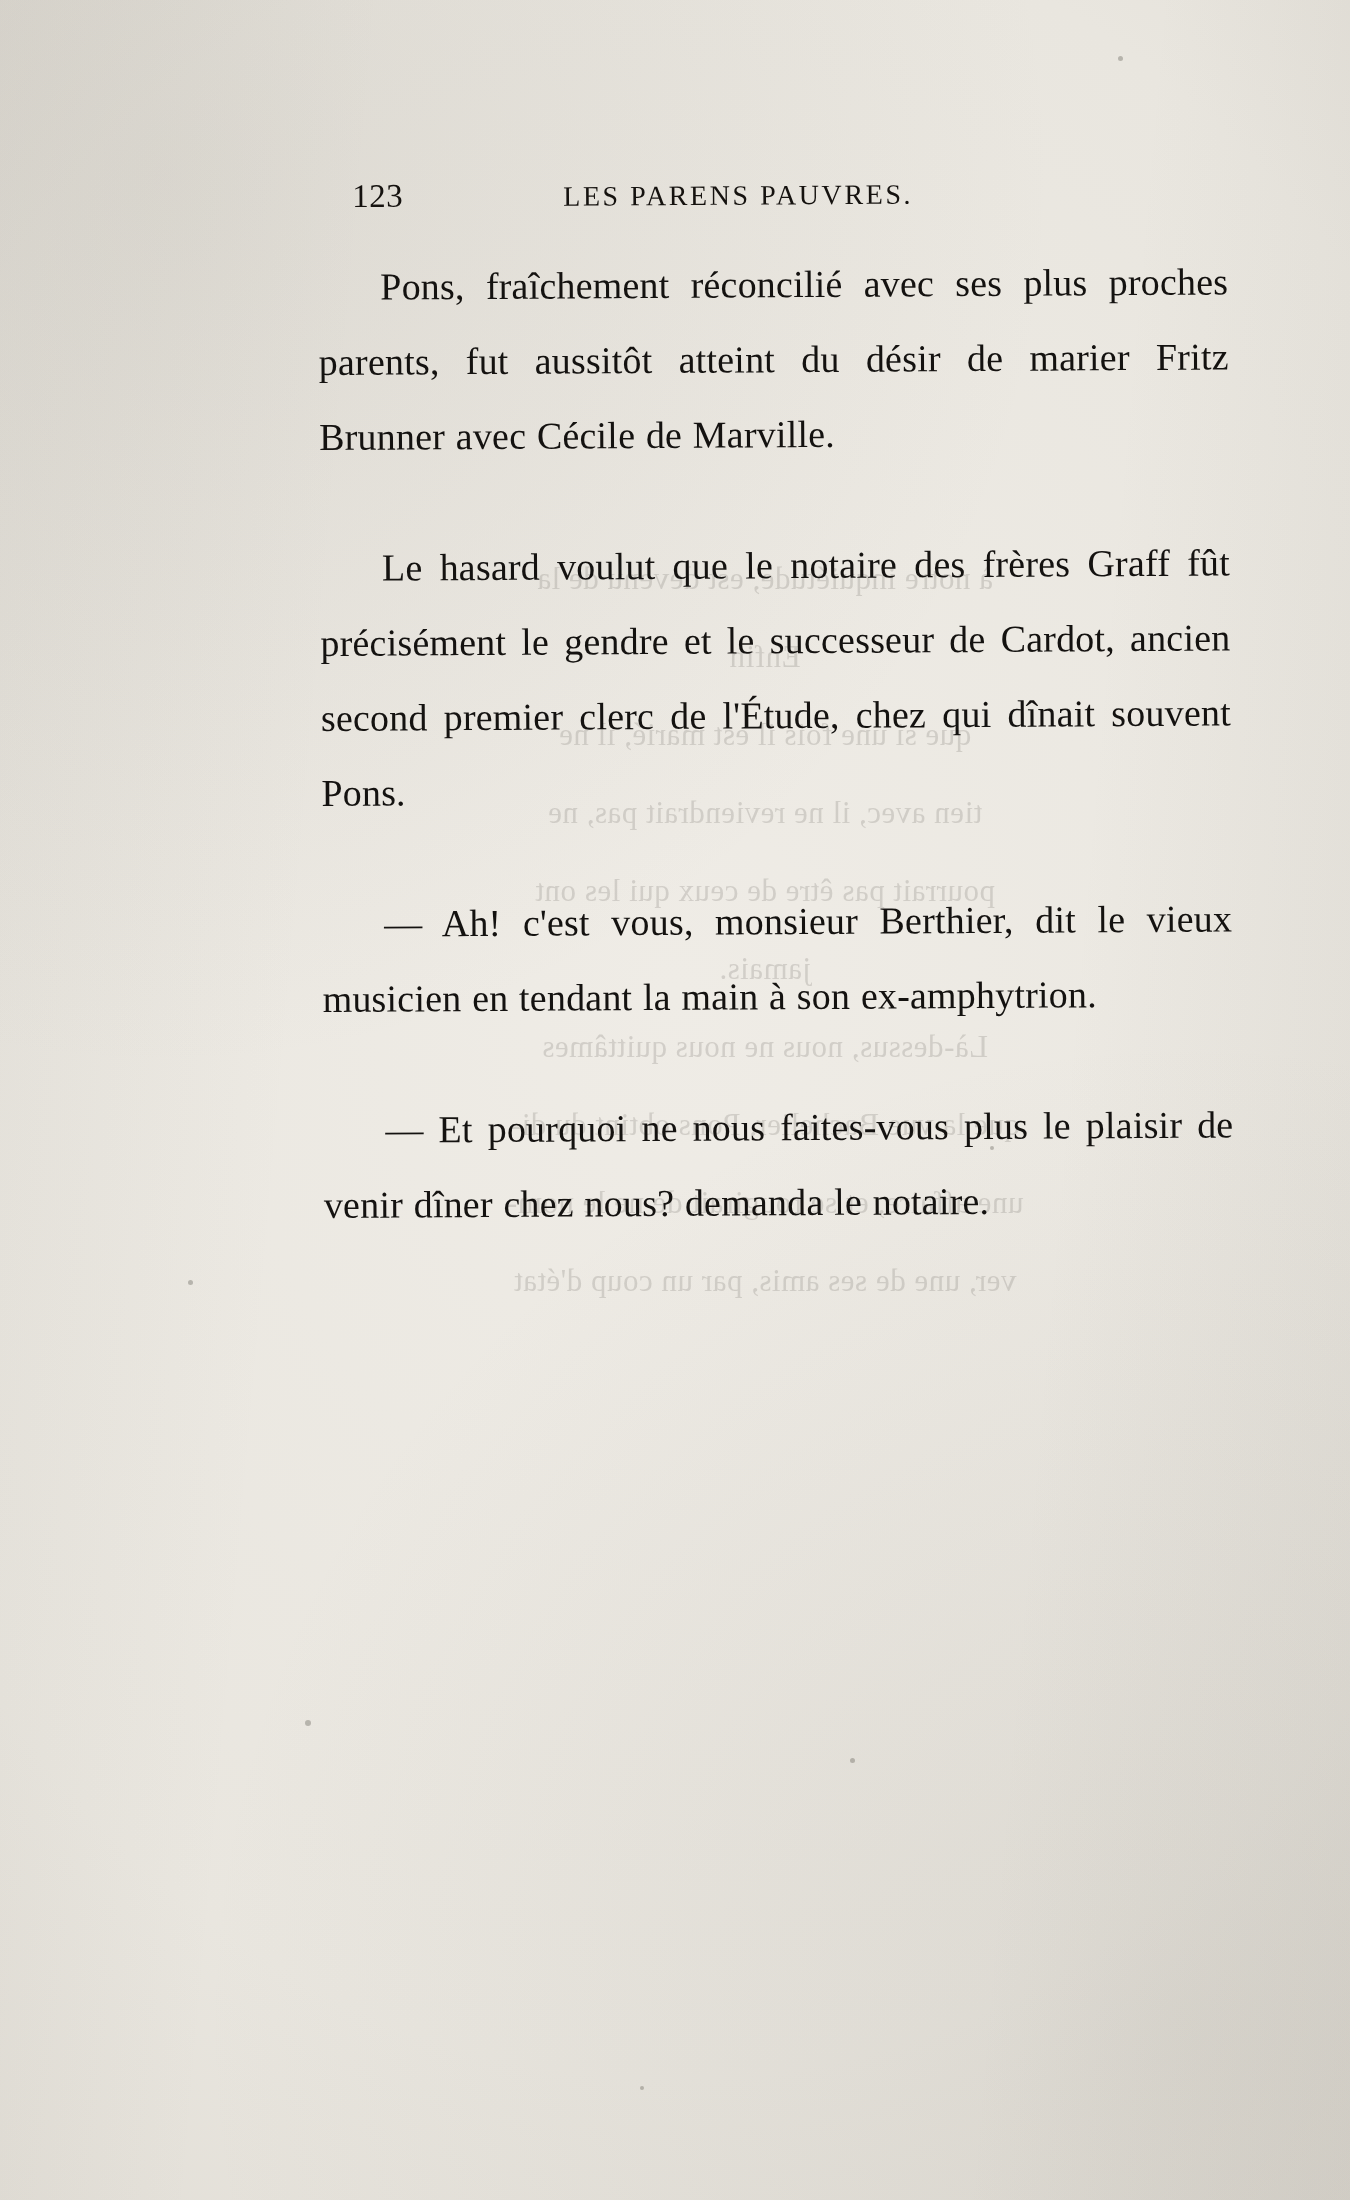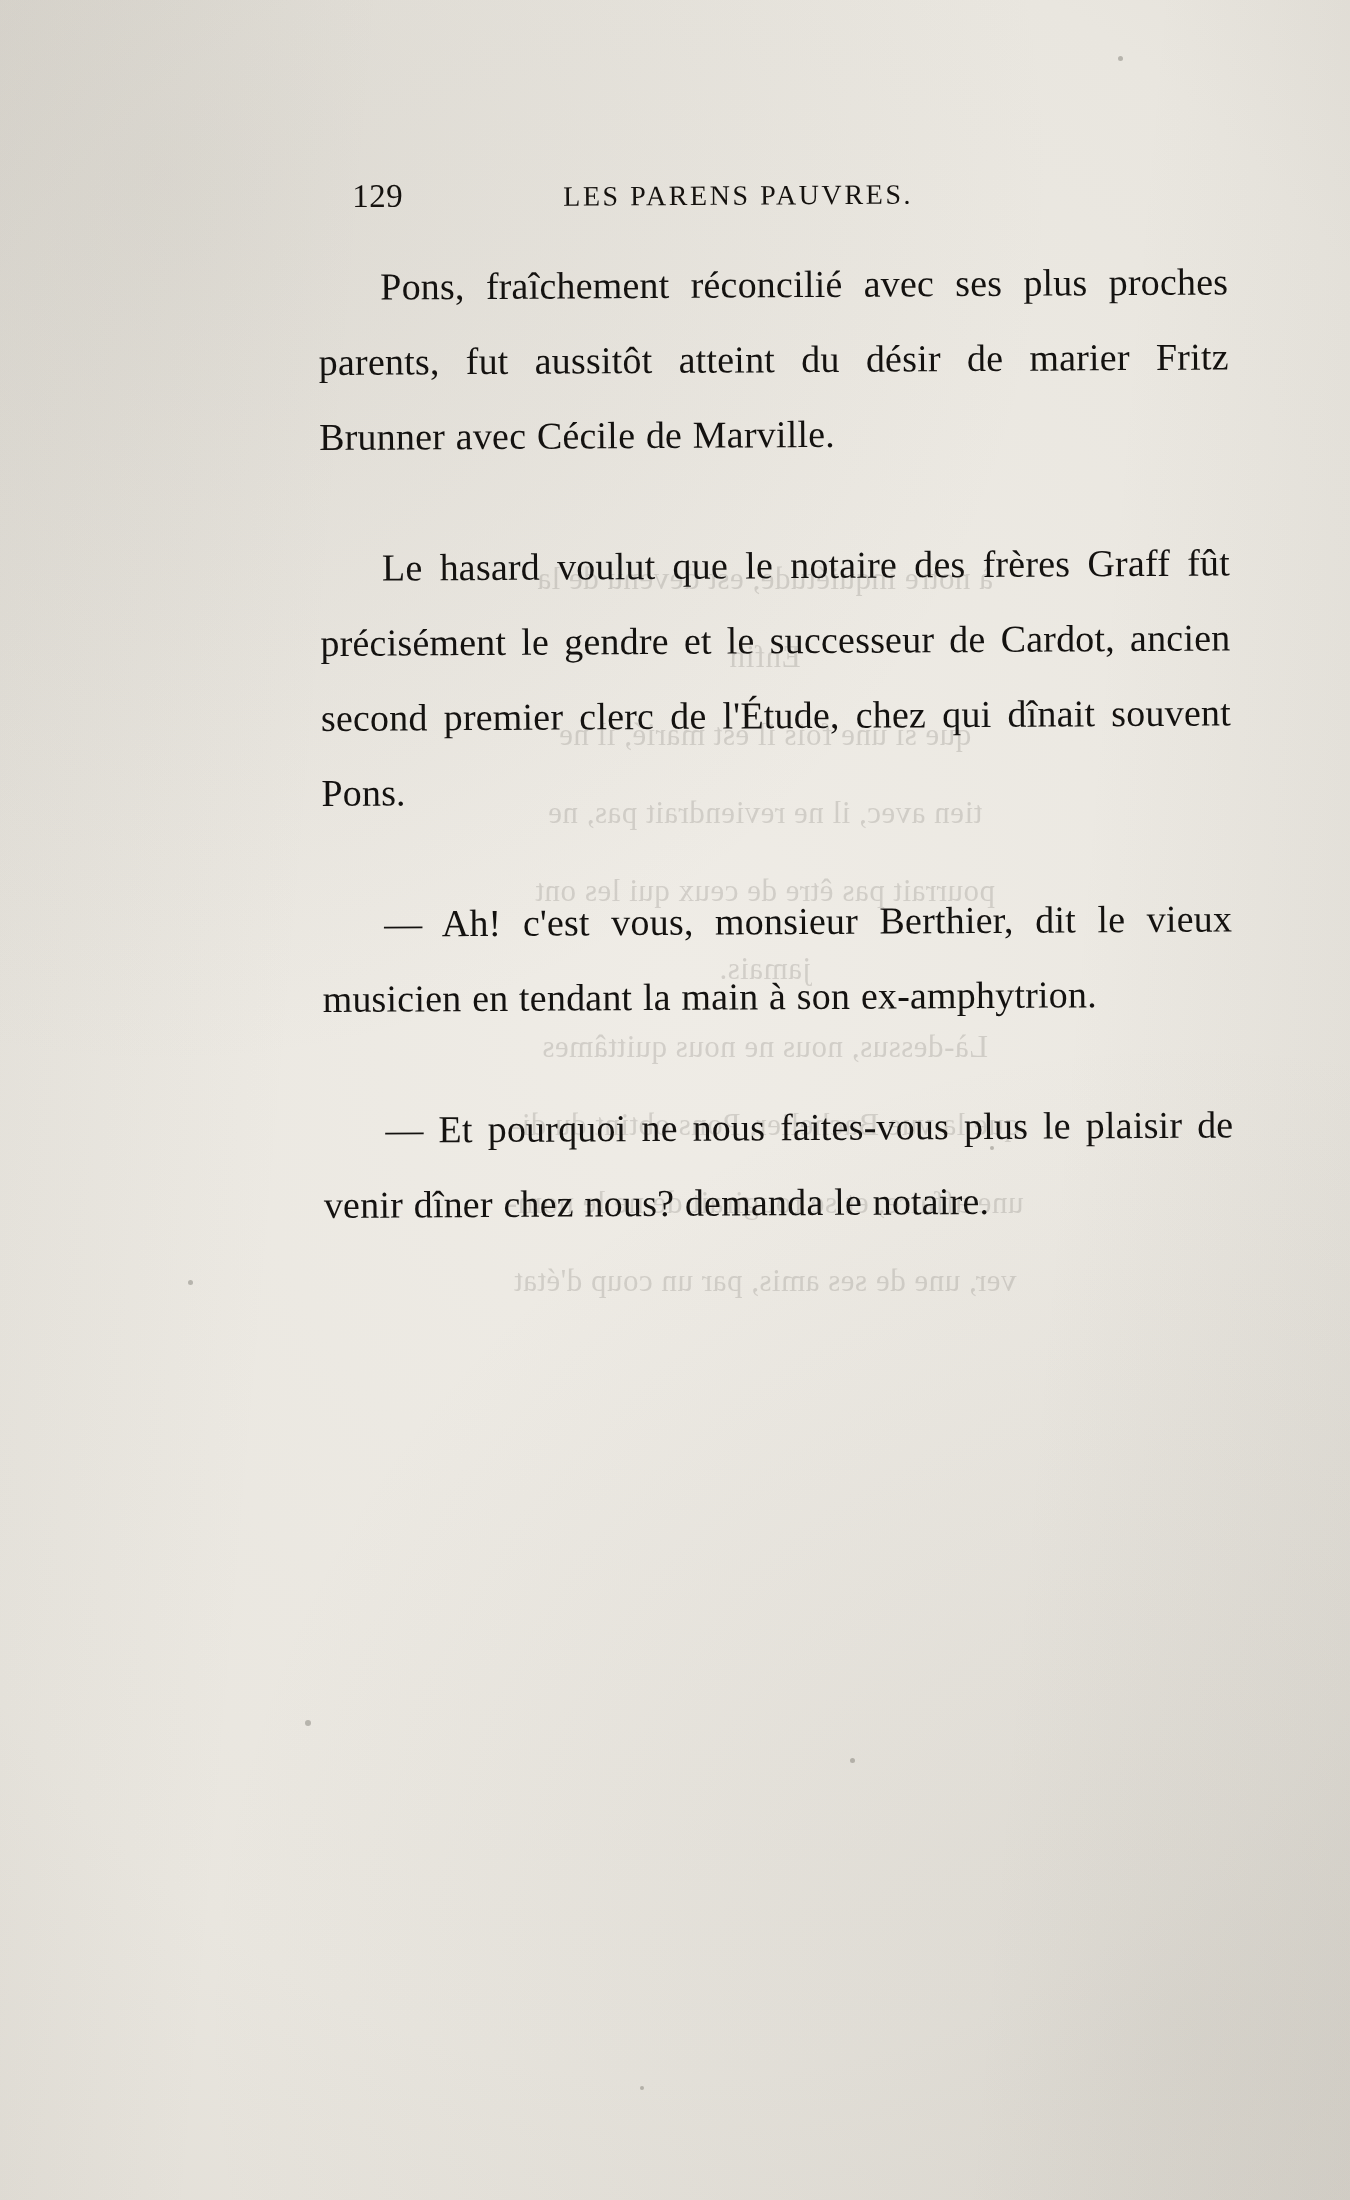--- a/index.html
+++ b/index.html
@@ -126,21 +126,21 @@
     <div>jamais.</div>
     <div>Là-dessus, nous ne nous quittâmes</div>
     <div>que la vue Bachelier, Pons obtint du di-</div>
     <div>une affaire, et se rougirait de ne le nom-</div>
     <div>ver, une de ses amis, par un coup d'état</div>
   </div>
 
   <div class="content">
 
     <div class="header">
-      <span class="folio">129</span>
+      <span class="folio">123</span>
       <span class="running-title">LES PARENS PAUVRES.</span>
     </div>
 
     <div class="textblock">
       <p class="para">Pons, fraîchement réconcilié avec ses plus proches parents, fut aussitôt atteint du désir de marier Fritz Brunner avec Cécile de Marville.</p>
       <p class="para">Le hasard voulut que le notaire des frères Graff fût précisément le gendre et le successeur de Cardot, ancien second premier clerc de l'Étude, chez qui dînait souvent Pons.</p>
       <p class="para dash">— Ah! c'est vous, monsieur Berthier, dit le vieux musicien en tendant la main à son ex-amphytrion.</p>
       <p class="para dash">— Et pourquoi ne nous faites-vous plus le plaisir de venir dîner chez nous? demanda le notaire.</p>
     </div>
 

